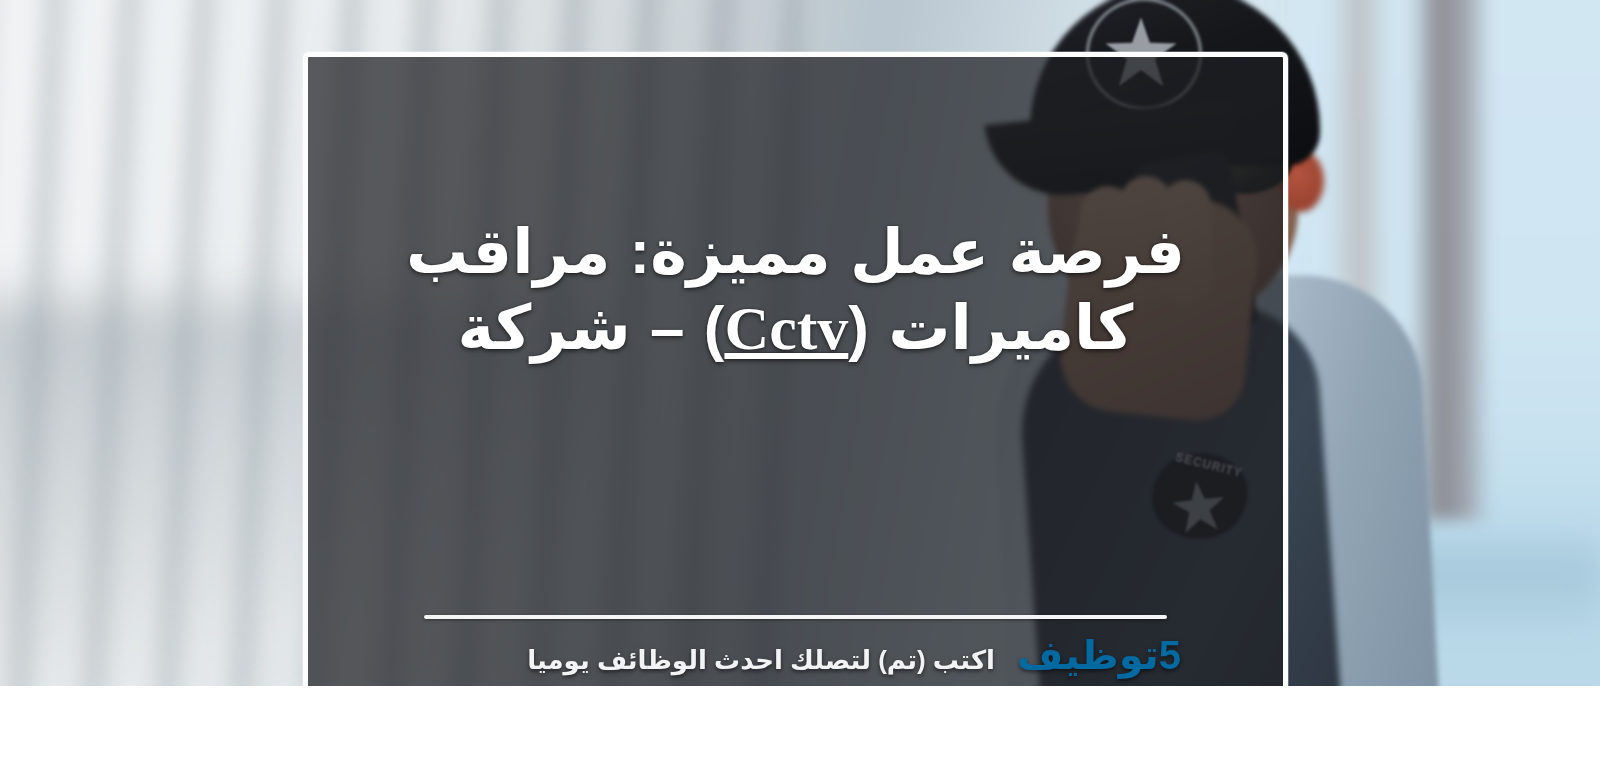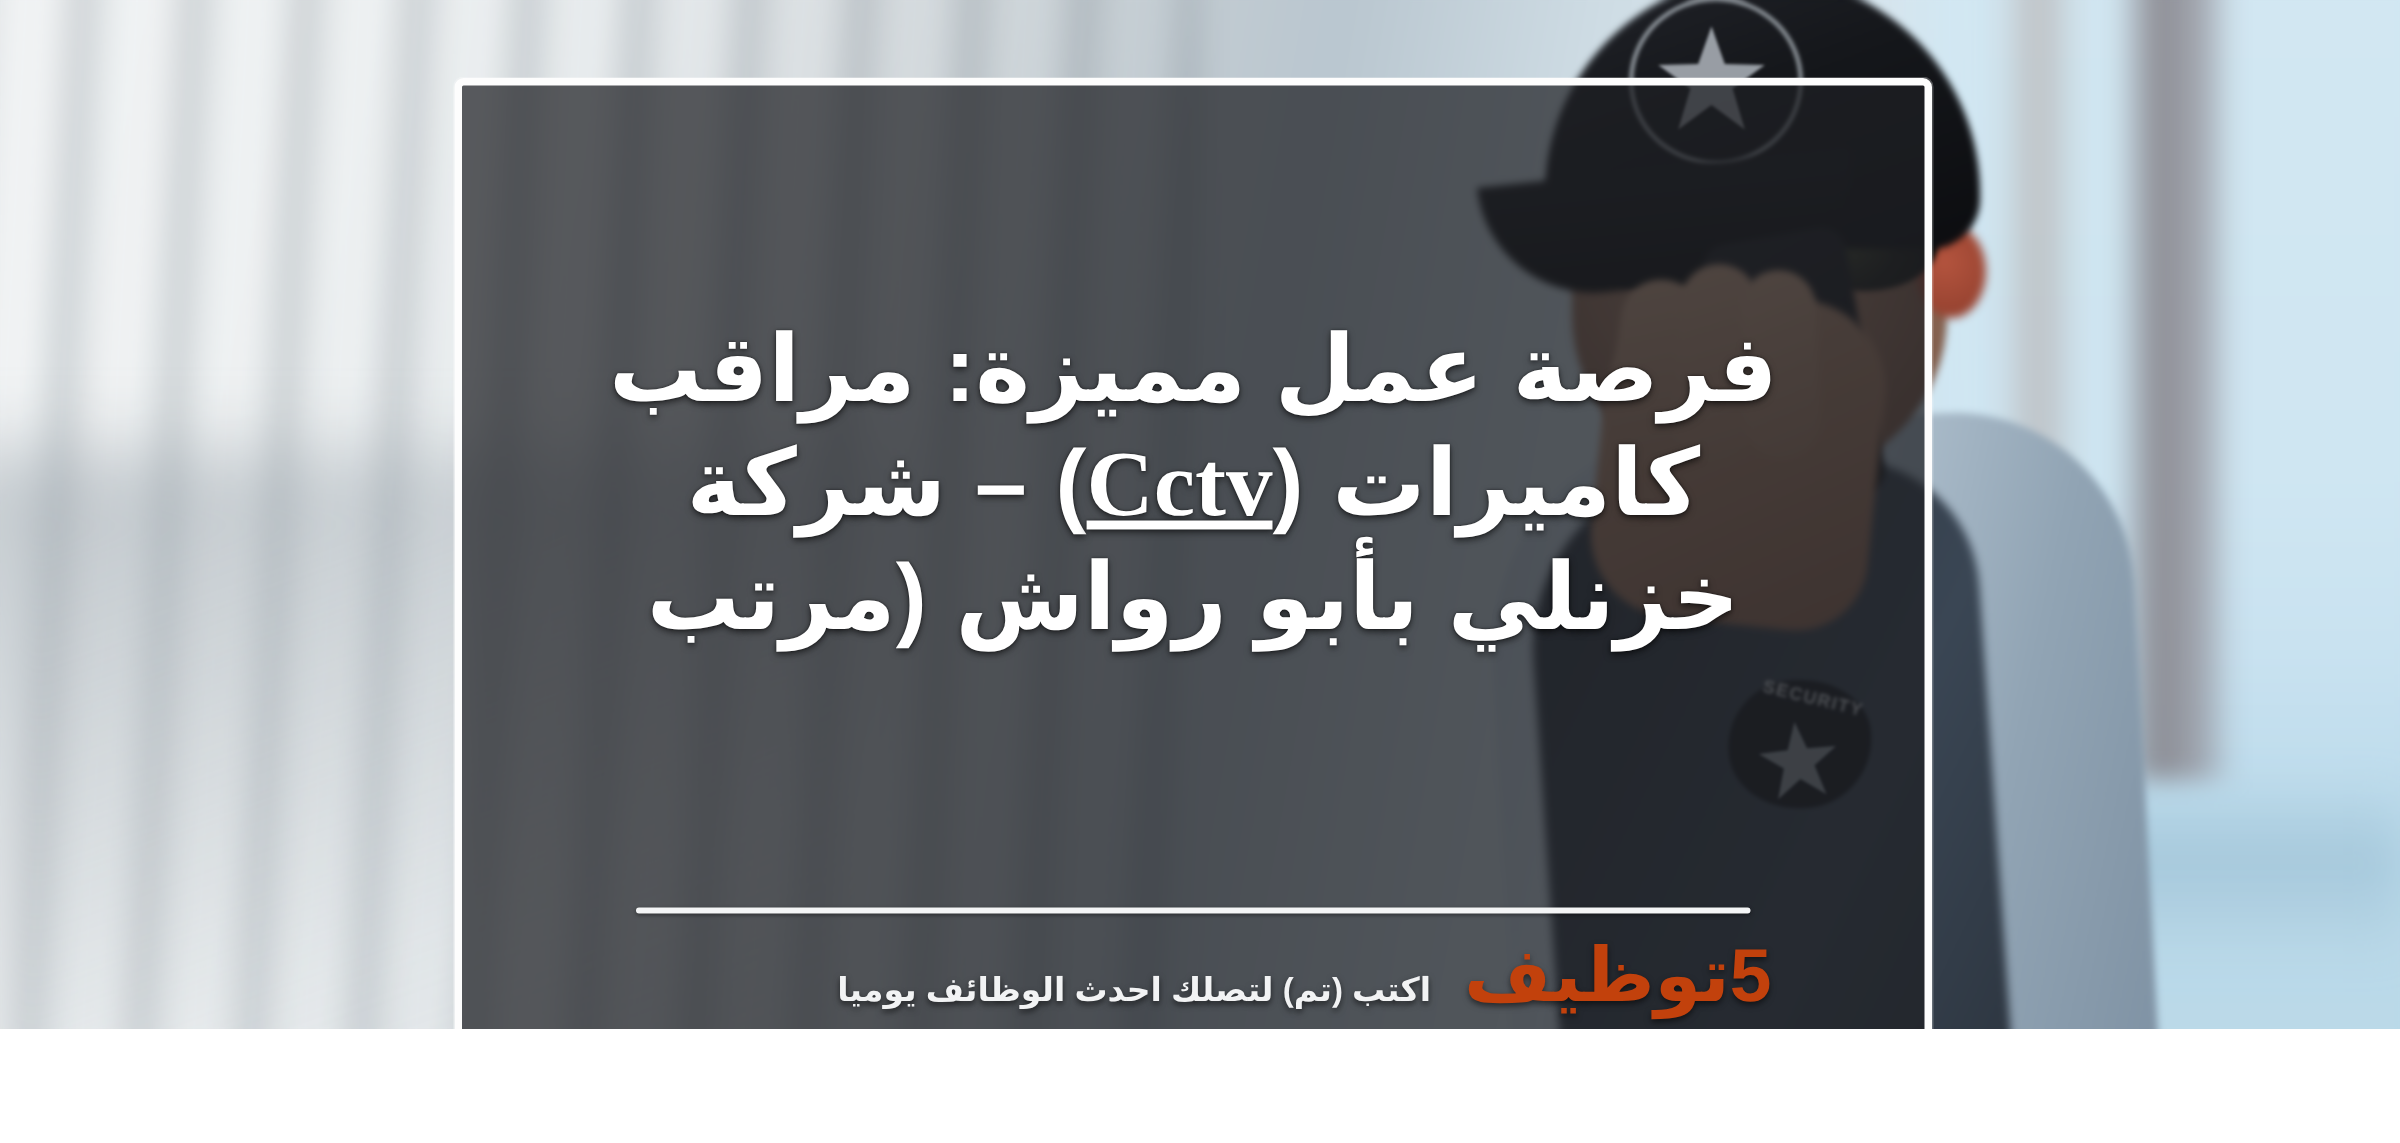--- a/index.html
+++ b/index.html
@@ -314,34 +314,34 @@
     box-shadow: 0 1px 3px rgba(0,0,0,.45);
   }
   .brandrow {
     display: flex;
     align-items: baseline;
     justify-content: flex-start;
     gap: 22px;
     padding: 0 56px 0 10px;
   }
   .brand {
-    color: #c2410c;
+    color: #0369a1;
     font-family: "Liberation Sans", "DejaVu Sans", sans-serif;
     font-weight: 700;
-    font-size: 50px;
+    font-size: 40px;
     line-height: 1;
     white-space: nowrap;
     text-shadow: 0 2px 4px rgba(0,0,0,.55);
     direction: rtl;
   }
   .tagline {
     color: #f2f3f4;
     font-family: "Liberation Sans", "DejaVu Sans", sans-serif;
     font-weight: 700;
-    font-size: 22px;
+    font-size: 26px;
     line-height: 1.1;
     white-space: nowrap;
     text-shadow: 0 2px 4px rgba(0,0,0,.6);
     direction: rtl;
   }
 </style>
 </head>
 <body>
 
 <div class="stage">
@@ -381,21 +381,21 @@
     </div>
 
     <div class="photo-blur"></div>
   </div>
 
   <div class="card">
     <div class="card-inner">
       <h1 class="headline">
         <span>فرصة عمل مميزة: مراقب</span><br>
         <span>كاميرات (<span class="lat">Cctv</span>) – شركة</span><br>
-        <span>خزنلي بأبو رواش (مرتب</span><br>
+        <br>
       </h1>
     </div>
 
     <div class="footer">
       <div class="divider"></div>
       <div class="brandrow">
         <span class="brand">5توظيف</span>
         <span class="tagline">اكتب (تم) لتصلك احدث الوظائف يوميا</span>
       </div>
     </div>

